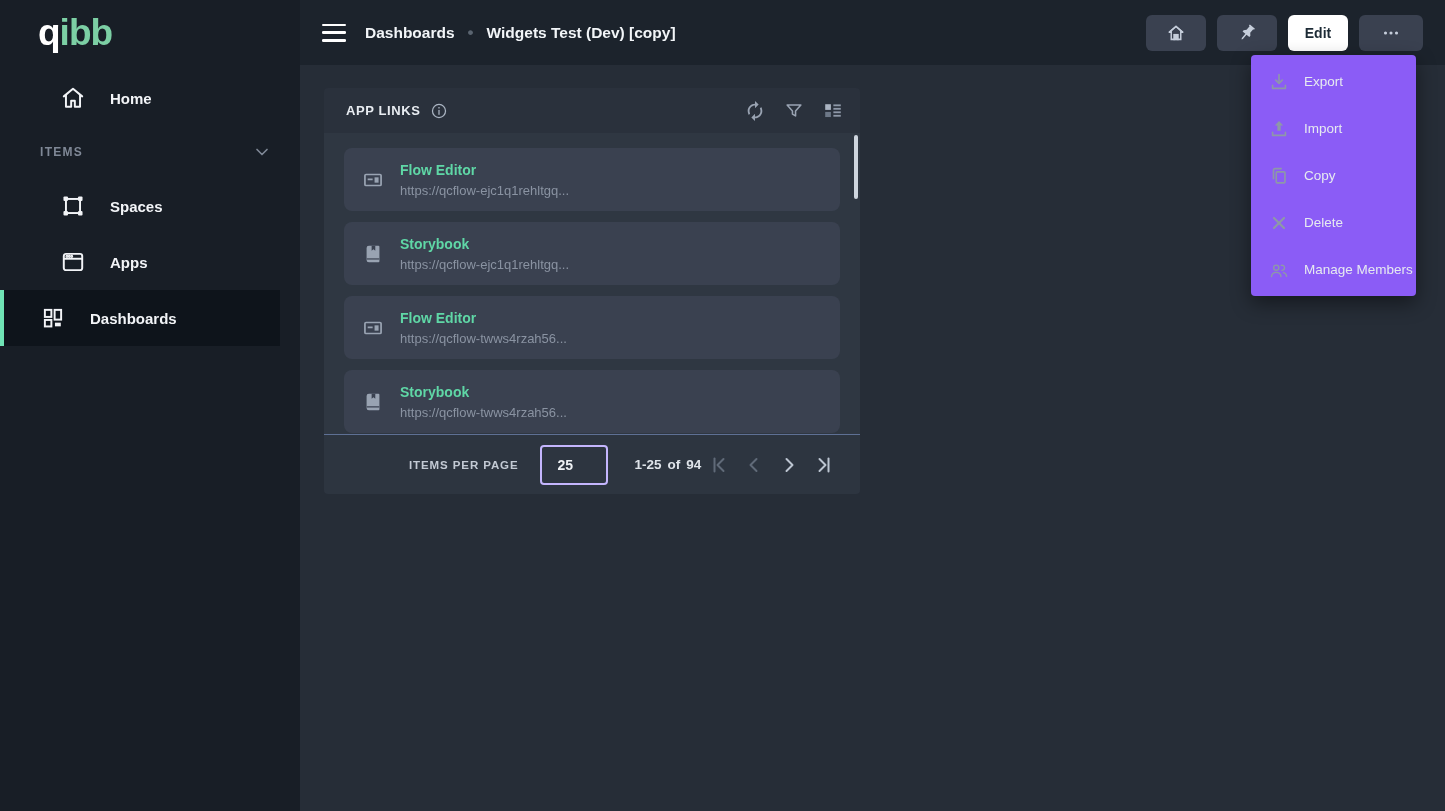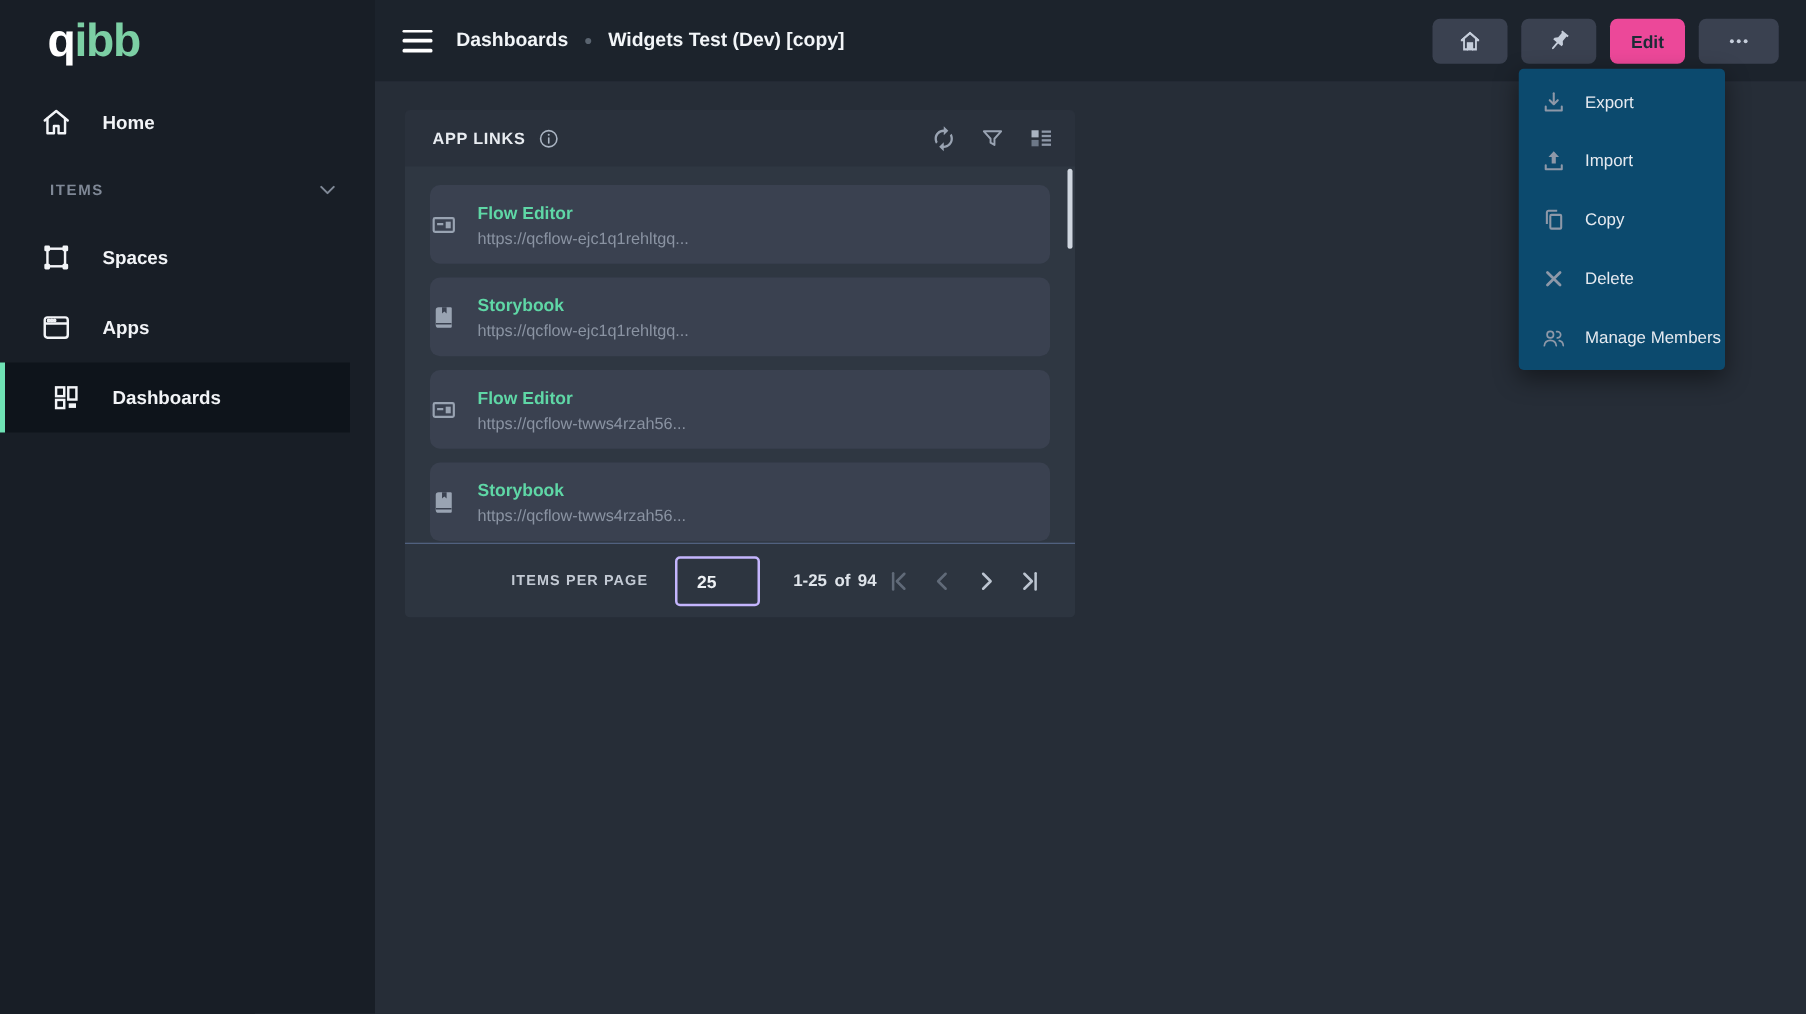--- a/index.html
+++ b/index.html
@@ -13,21 +13,21 @@
   svg { display:block; }
 
   
   .sidebar { position:absolute; left:0; top:0; width:300px; height:811px; background:#181e26; z-index:2; }
   .logo { height:65px; display:flex; align-items:center; padding-left:38px; font-size:37px; font-weight:700; letter-spacing:-1px; }
   .logo .q { color:#ffffff; }
   .logo .ibb { color:#7CCFA4; }
   .nav { margin-top:5px; }
   .nav-item {
     height:56px; width:280px; display:flex; align-items:center;
-    padding-left:32px; gap:24px; cursor:pointer;
+    padding-left:60px; gap:24px; cursor:pointer;
     font-size:15px; font-weight:700; color:#f2f4f7;
   }
   .nav-item .nicon { width:26px; height:26px; color:#f2f4f7; flex:0 0 auto; }
   .nav-item.active { background:#0e141b; border-left:4px solid #6FE3B5; padding-left:36px; }
   .section-head {
     height:52px; width:300px; display:flex; align-items:center;
     padding:0 28px 0 40px; cursor:pointer;
     font-size:12px; font-weight:700; letter-spacing:1.3px; color:#7f8896;
   }
   .section-head .chev { margin-left:auto; width:20px; height:20px; color:#7f8896; }
@@ -40,44 +40,44 @@
   .burger { width:24px; height:18px; display:flex; flex-direction:column; justify-content:space-between; cursor:pointer; }
   .burger span { display:block; height:2.6px; border-radius:1.3px; background:#ffffff; }
   .crumbs { display:flex; align-items:center; margin-left:19px; font-size:15.5px; font-weight:700; color:#f2f5f8; }
   .crumb-sep { color:#5a6470; font-size:17px; margin:0 13px; }
   .tb-actions { margin-left:auto; display:flex; align-items:center; gap:11px; }
   .tb-btn {
     width:60px; height:36px; border-radius:6px; background:#3a4150; border:none; cursor:pointer;
     display:flex; align-items:center; justify-content:center; color:#c6cedb;
   }
   .tb-btn.more { width:64px; }
-  .tb-btn.edit { background:#ec4899; color:#1d2b36; font-size:14px; font-weight:700; font-family:"Liberation Sans", sans-serif; }
+  .tb-btn.edit { background:#ffffff; color:#1d2b36; font-size:14px; font-weight:700; font-family:"Liberation Sans", sans-serif; }
   .tb-btn svg { width:22px; height:22px; }
 
   
   .menu {
-    position:absolute; left:1215px; top:55px; width:165px; z-index:5;
-    background:#0c4a6e; border-radius:4px; padding:3px 0;
+    position:absolute; left:1251px; top:55px; width:165px; z-index:5;
+    background:#8b5cf6; border-radius:4px; padding:3px 0;
     box-shadow:0 7px 20px rgba(0,0,0,0.45);
   }
   .menu-item { height:47px; display:flex; align-items:center; padding-left:17px; gap:14px; cursor:pointer; }
   .menu-item .micon { width:22px; height:22px; color:#8e98a8; flex:0 0 auto; }
   .menu-item .mlabel { font-size:13.5px; color:#e6eaf0; }
 
   
   .card { position:absolute; left:324px; top:88px; width:536px; border-radius:4px; overflow:hidden; z-index:1; }
   .card-header { height:45px; background:#2a313c; display:flex; align-items:center; padding:0 16px 0 22px; }
   .card-title { font-size:13px; font-weight:700; letter-spacing:0.6px; color:#e8ecf1; }
   .info { width:18px; height:18px; color:#aab4c2; margin-left:9px; cursor:pointer; }
   .header-actions { margin-left:auto; display:flex; align-items:center; gap:17px; }
   .hicon { width:22px; height:22px; color:#99a3b2; cursor:pointer; }
   .card-body { position:relative; background:#2f3742; padding:15px 20px 0 20px; height:301px; }
   .link-item {
     height:63px; background:#3a4150; border-radius:8px; margin-bottom:11px;
-    display:flex; align-items:center; gap:16px; cursor:pointer;
+    display:flex; align-items:center; padding-left:18px; gap:16px; cursor:pointer;
   }
   .link-item .licon { width:22px; height:22px; color:#99a3b2; flex:0 0 auto; }
   .link-title { font-size:14px; font-weight:700; color:#5FD7A6; margin-bottom:5px; }
   .link-url { font-size:13px; color:#8a93a2; }
   .scroll-thumb { position:absolute; right:2px; top:2px; width:4px; height:64px; border-radius:2px; background:#cfd6df; cursor:grab; }
   .card-footer {
     height:60px; background:#2d3540; border-top:1px solid #5e7094;
     display:flex; align-items:center; padding:0 24px 0 85px;
   }
   .ipp-label { font-size:11.5px; font-weight:600; letter-spacing:0.9px; color:#c3cad4; }

